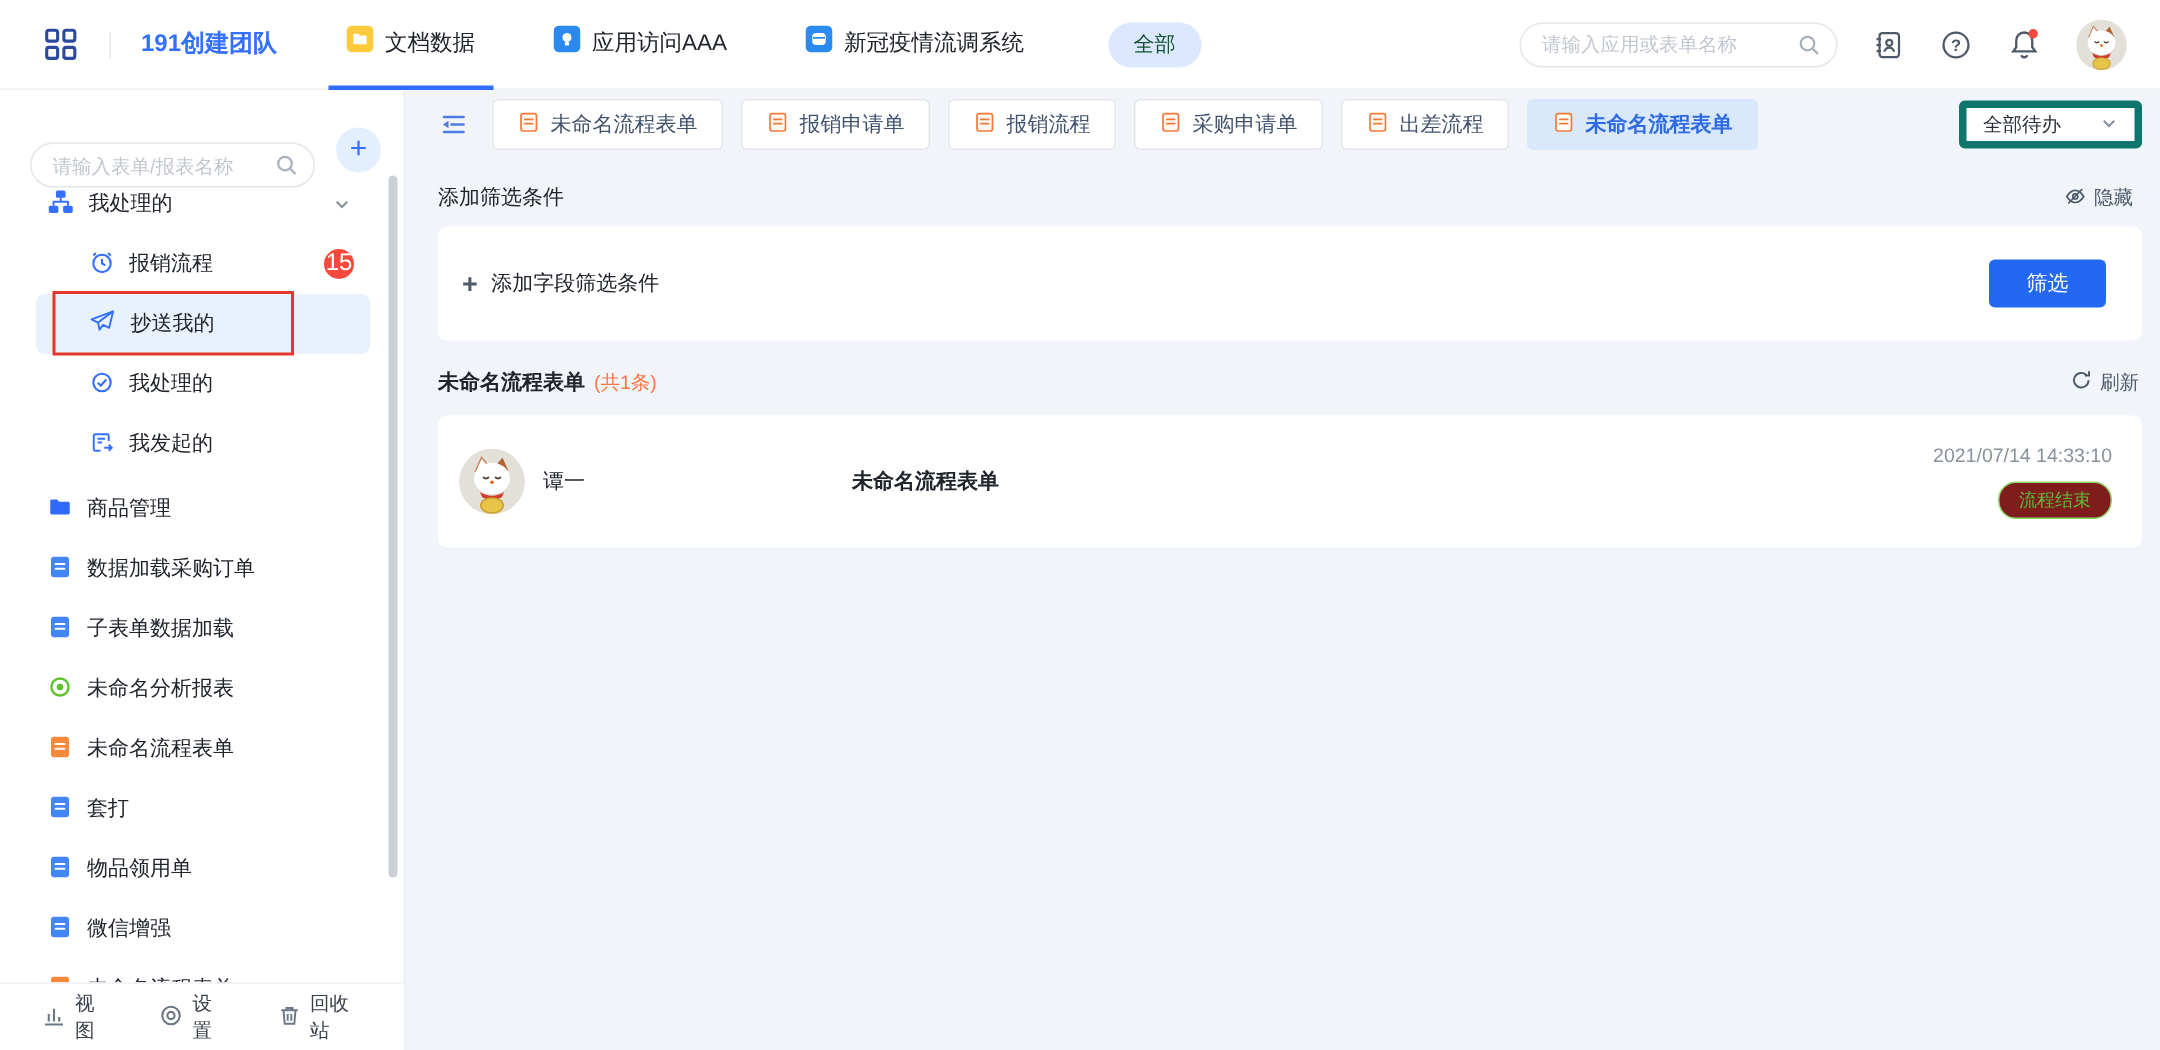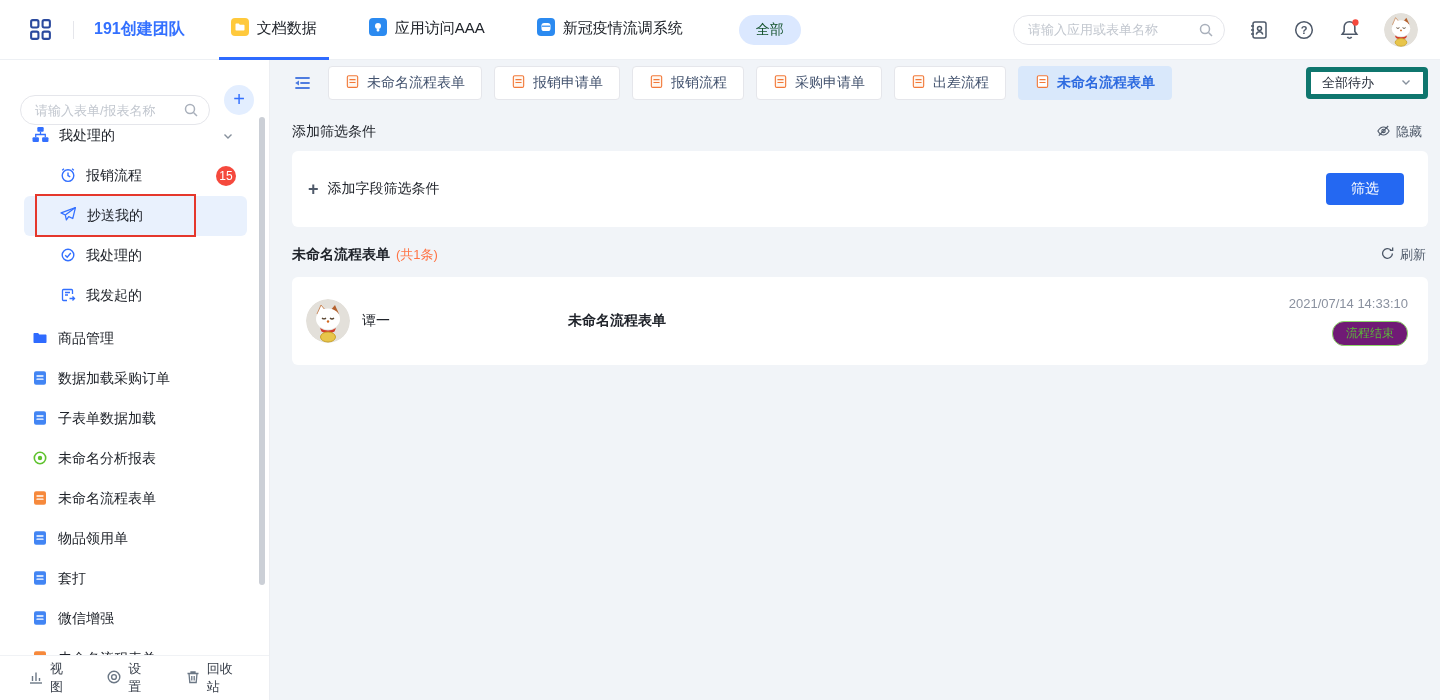--- a/index.html
+++ b/index.html
@@ -38,21 +38,21 @@
             font-size:20px;line-height:28px;text-align:center;cursor:pointer;flex:none;}
   .side-menu{position:absolute;top:56px;left:0;right:0;bottom:45px;overflow:hidden;}
   .srow{height:40px;display:flex;align-items:center;margin:0 22px 0 24px;border-radius:6px;
         font-size:14px;color:#20242b;position:relative;cursor:pointer;}
   .srow .lab{margin-left:10px;white-space:nowrap;}
   .srow.group{padding-left:8px;}
   .srow.child{padding-left:36px;}
   .srow.app{padding-left:8px;}
   .srow.selected{background:#e9f1fd;}
   .badge{position:absolute;right:11px;min-width:20px;height:20px;border-radius:10px;
-         background:#f5493d;color:#fff;font-size:12px;display:flex;align-items:center;
+         background:#f5493d;color:#fff;font-size:16px;display:flex;align-items:center;
          justify-content:center;padding:0 0;}
   .row-chev{position:absolute;right:13px;display:flex;}
   .menu-gap{height:3px;}
   .red-box{position:absolute;left:35px;top:134px;width:161px;height:43px;
            border:2px solid #e5372c;z-index:9;pointer-events:none;}
   .side-scrollbar{position:absolute;right:4px;top:57px;width:6px;height:468px;
            background:#cbcfd6;border-radius:3px;cursor:pointer;}
   .side-footer{position:absolute;bottom:0;left:0;right:0;height:45px;background:#fff;
            border-top:1px solid #f0f2f5;display:flex;align-items:center;
            padding:0 28px;gap:34px;z-index:10;}
@@ -85,21 +85,21 @@
   .list-count{color:#ff7445;font-size:13px;margin-left:6px;}
   .refresh-btn{margin-left:auto;display:flex;gap:5px;align-items:center;font-size:13px;
         color:#4e5969;margin-right:2px;cursor:pointer;}
   .record-card{margin-top:13px;height:88px;background:#fff;border-radius:6px;display:flex;
         align-items:center;padding:0 20px 0 14px;cursor:pointer;}
   .avatar44{width:44px;height:44px;border-radius:50%;overflow:hidden;flex:none;}
   .rec-name{margin-left:12px;font-size:14px;color:#20242b;width:206px;}
   .rec-title{font-size:14px;font-weight:bold;color:#20242b;}
   .rec-right{margin-left:auto;display:flex;flex-direction:column;align-items:flex-end;gap:10px;}
   .rec-time{font-size:13px;color:#8a919f;}
-  .status-pill{font-size:12px;color:#5cb83a;border:1px solid #8fd96c;background:#701a75;
+  .status-pill{font-size:12px;color:#5cb83a;border:1px solid #8fd96c;background:#7f1d1d;
         padding:3px 13px;border-radius:12px;}
 </style>
 </head>
 <body>
 
 <div class="topbar">
   <span class="grid-btn">
     <svg width="25" height="25" viewBox="0 0 24 24" fill="none" stroke="#2b4a9e" stroke-width="2">
       <rect x="3" y="3" width="7" height="7" rx="1.5"></rect>
         <rect x="14" y="3" width="7" height="7" rx="1.5"></rect>
@@ -311,30 +311,30 @@
       </span>
       <span class="lab">未命名流程表单</span>
     </div>
     <div class="srow app">
       <span>
         <svg width="16" height="16" viewBox="0 0 16 16">
             <rect x="2" y="1.2" width="12" height="13.6" rx="2" fill="#4285f4"></rect>
         <path d="M5 6h6M5 9.2h6" stroke="#fff" stroke-width="1.3" stroke-linecap="round"></path>
           </svg>
       </span>
+      <span class="lab">套打</span>
+    </div>
+    <div class="srow app">
+      <span>
+        <svg width="16" height="16" viewBox="0 0 16 16">
+            <rect x="2" y="1.2" width="12" height="13.6" rx="2" fill="#4285f4"></rect>
+        <path d="M5 6h6M5 9.2h6" stroke="#fff" stroke-width="1.3" stroke-linecap="round"></path>
+          </svg>
+      </span>
       <span class="lab">物品领用单</span>
-    </div>
-    <div class="srow app">
-      <span>
-        <svg width="16" height="16" viewBox="0 0 16 16">
-            <rect x="2" y="1.2" width="12" height="13.6" rx="2" fill="#4285f4"></rect>
-        <path d="M5 6h6M5 9.2h6" stroke="#fff" stroke-width="1.3" stroke-linecap="round"></path>
-          </svg>
-      </span>
-      <span class="lab">套打</span>
     </div>
     <div class="srow app">
       <span>
         <svg width="16" height="16" viewBox="0 0 16 16">
             <rect x="2" y="1.2" width="12" height="13.6" rx="2" fill="#4285f4"></rect>
         <path d="M5 6h6M5 9.2h6" stroke="#fff" stroke-width="1.3" stroke-linecap="round"></path>
           </svg>
       </span>
       <span class="lab">微信增强</span>
     </div>

